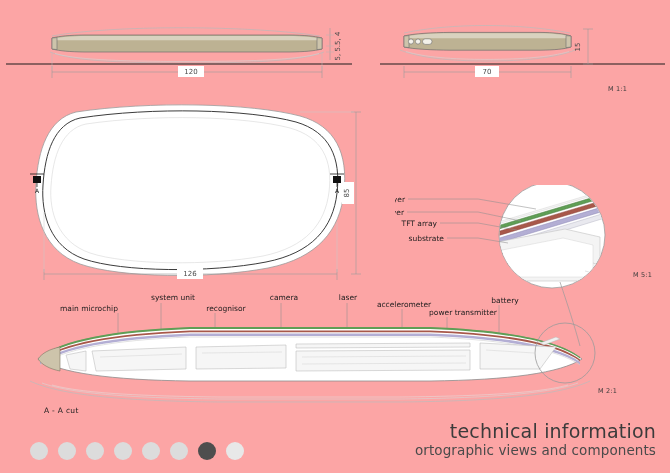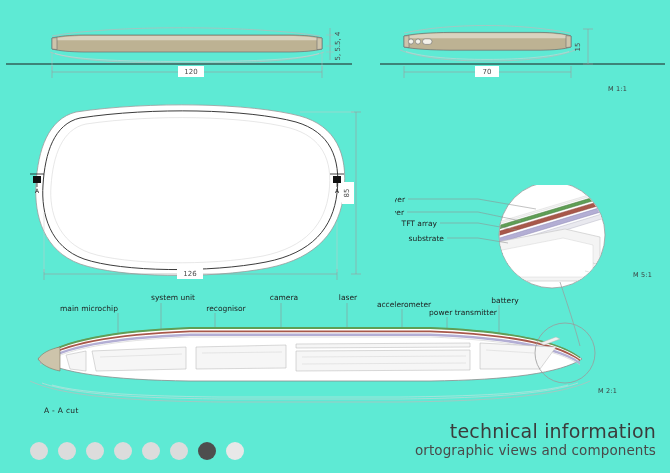--- a/index.html
+++ b/index.html
@@ -1,18 +1,18 @@
 <!DOCTYPE html>
 <html><head>
 <meta charset="utf-8">
 <style>
   html,body{margin:0;padding:0;background:#ffffff;}
   body{width:670px;height:473px;position:relative;overflow:hidden;
        font-family:"DejaVu Sans","Liberation Sans",sans-serif;color:#2b2b2b;}
-  .sheet{position:absolute;inset:0;background:#5eead4;}
+  .sheet{position:absolute;inset:0;background:#fca5a5;}
   .abs{position:absolute;}
   svg{display:block;}
   .dim{font-size:7px;fill:#4a4a4a;font-family:"DejaVu Sans","Liberation Sans",sans-serif;}
   .scl{font-size:6.5px;fill:#3a3a3a;letter-spacing:.2px;}
   .callout{font-size:7.5px;fill:#1d1d1d;}
   .layerlbl{font-size:7.5px;fill:#1d1d1d;}
   .secmark{font-size:6px;fill:#111;}
   .cutlbl{position:absolute;font-size:7.5px;color:#222;letter-spacing:.3px;}
   .title-main{position:absolute;right:14px;bottom:32px;font-size:19px;color:#3b3b3b;
               letter-spacing:.2px;line-height:1;white-space:nowrap;text-align:right;}

